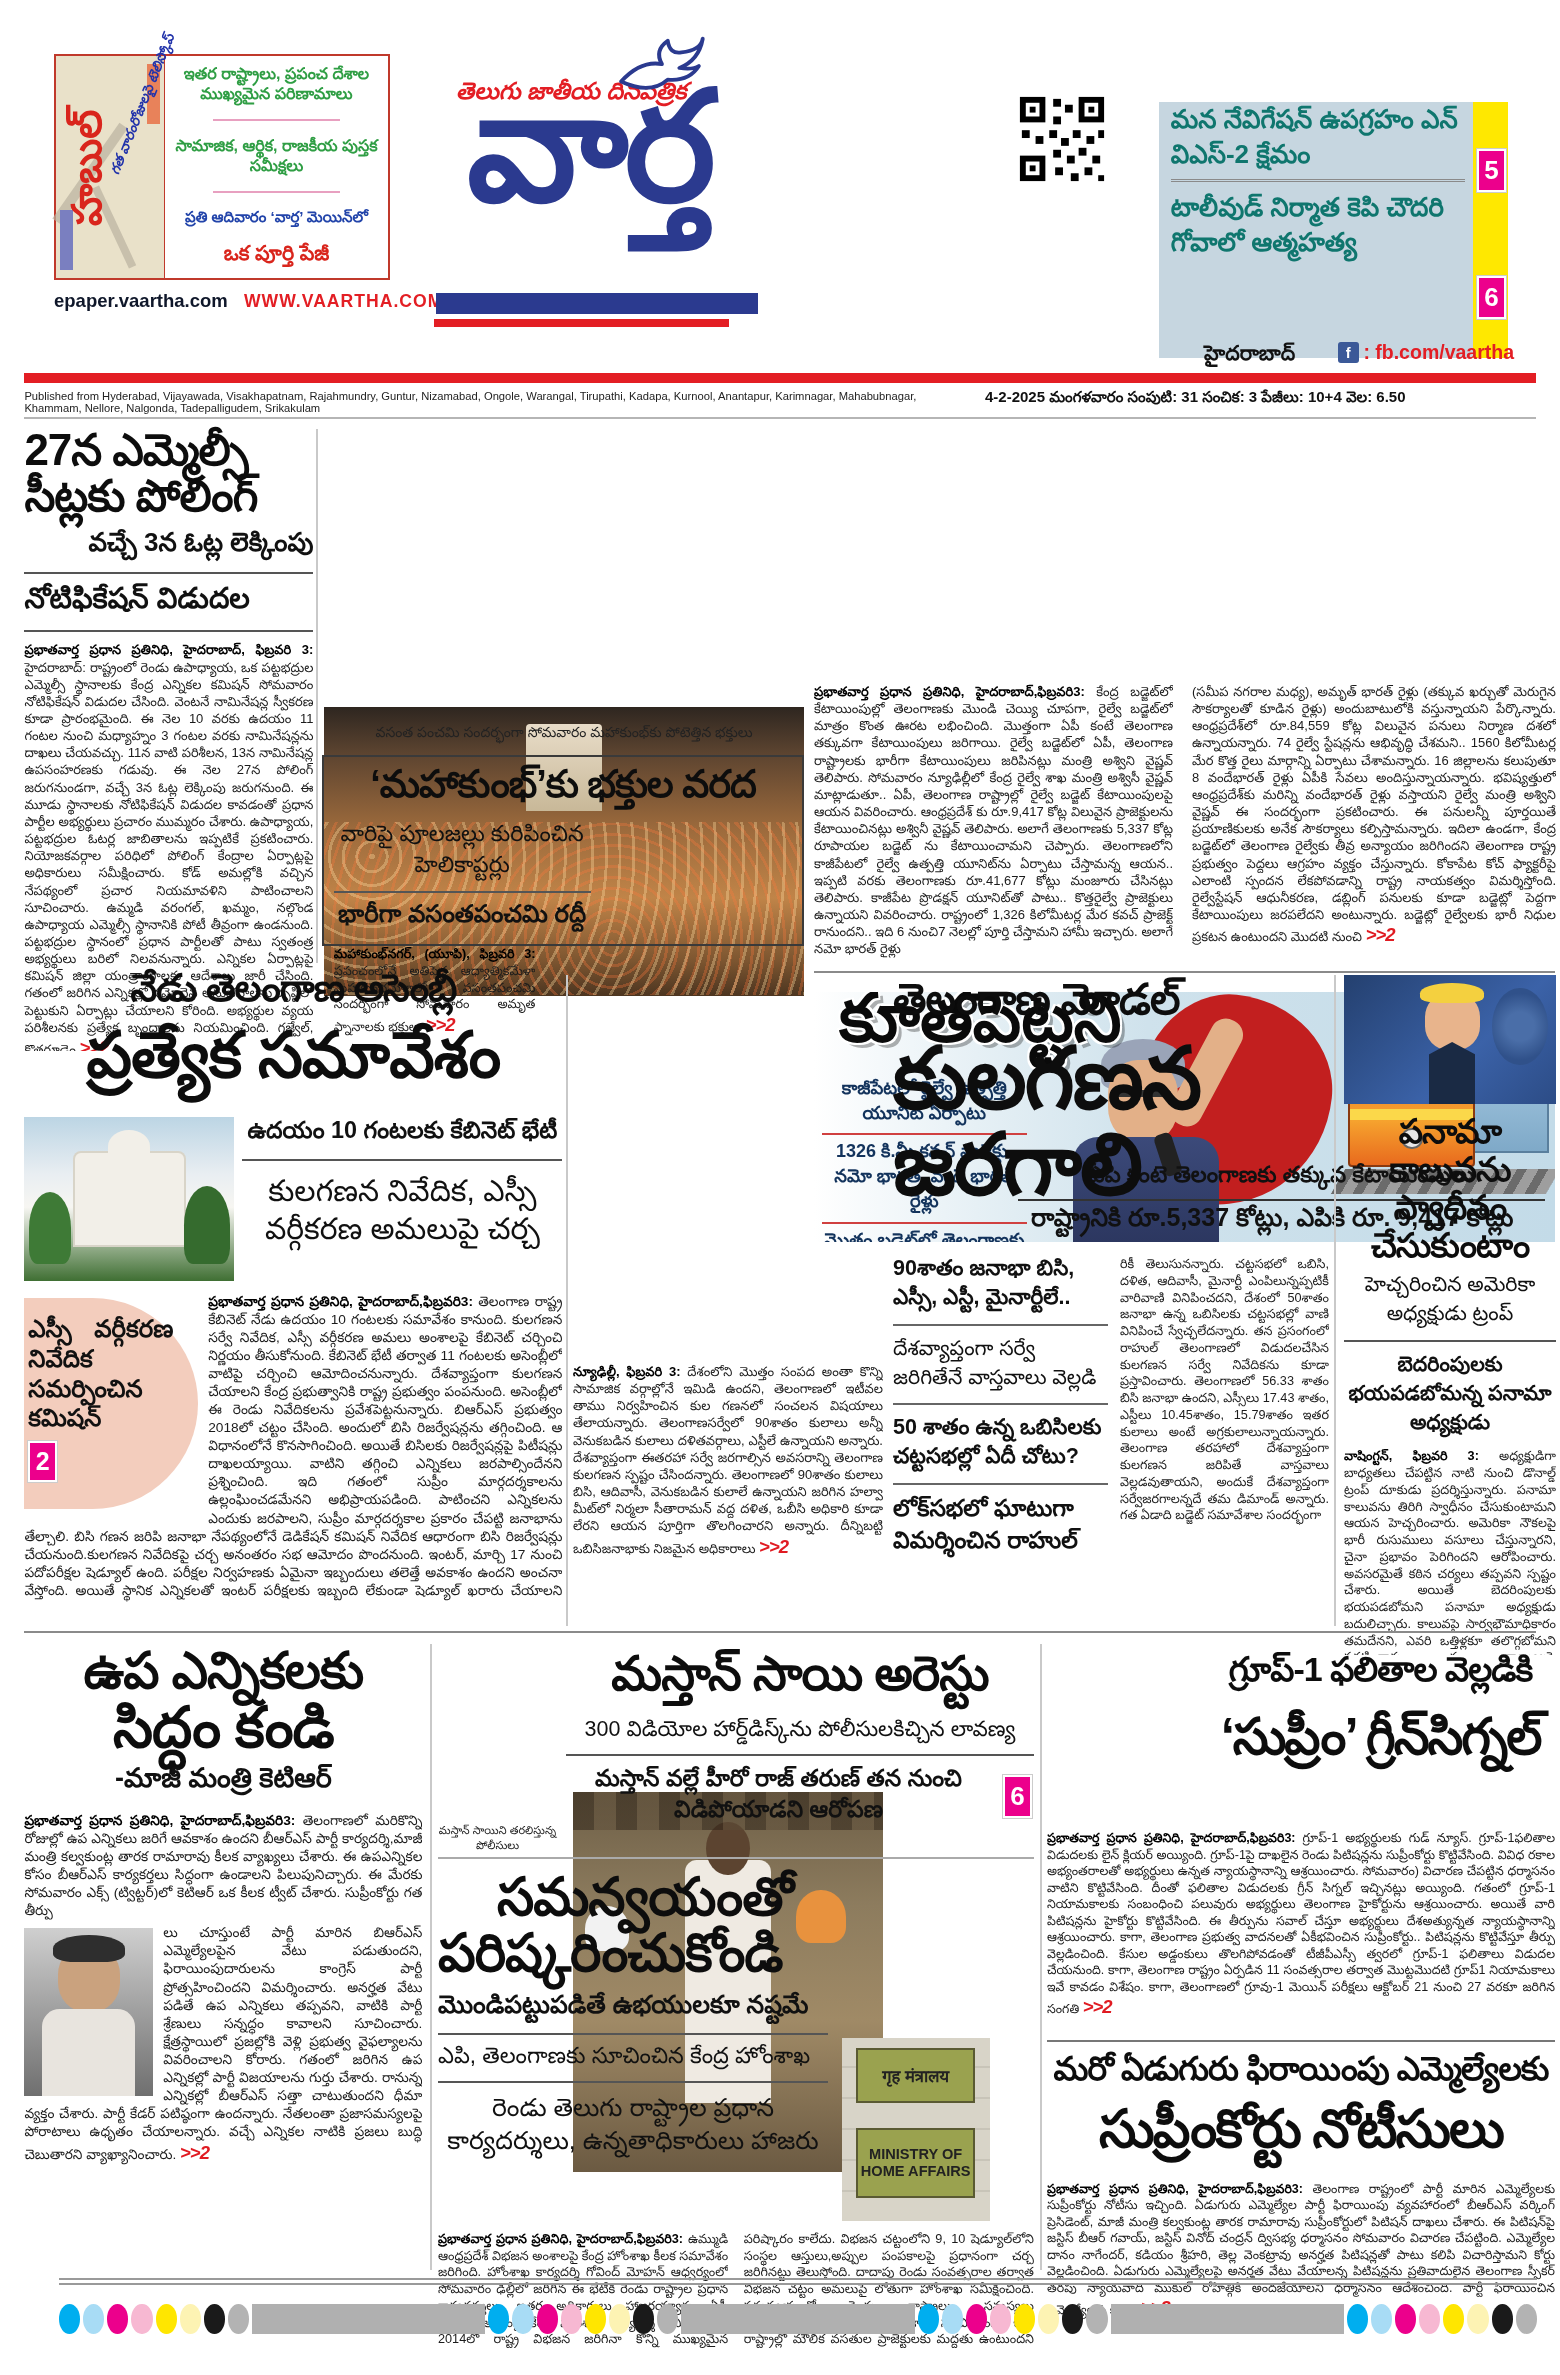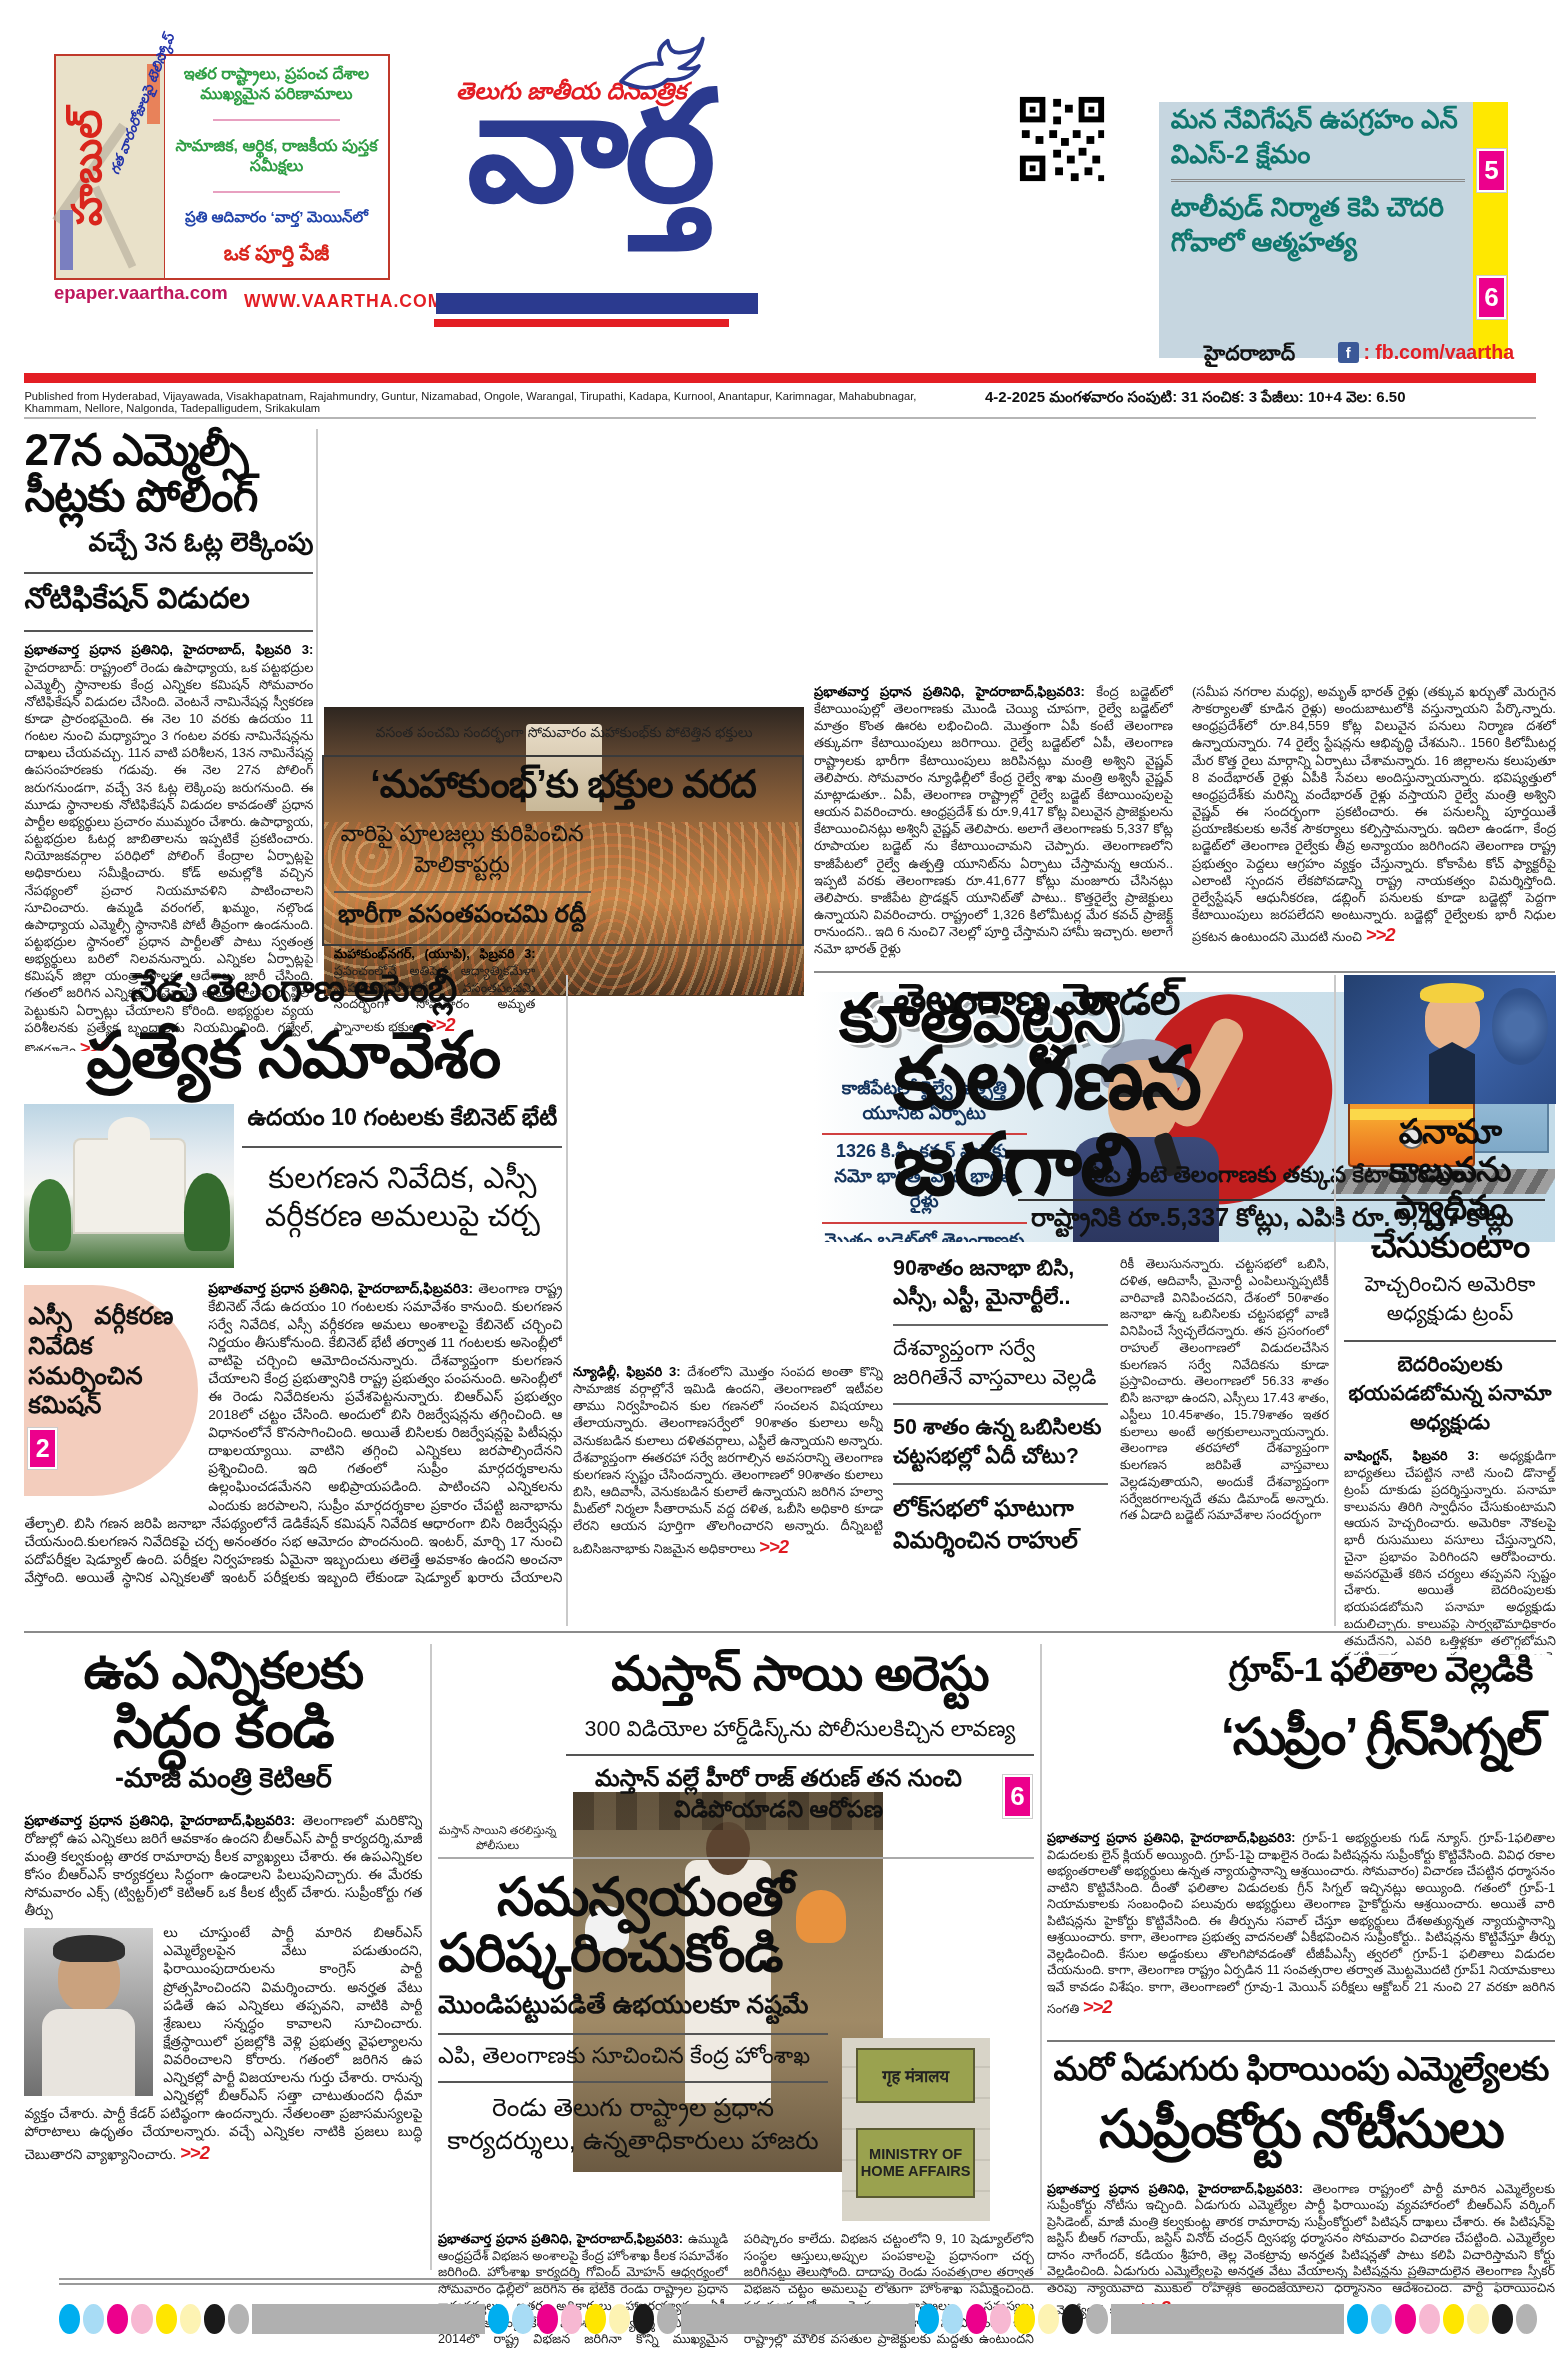--- a/index.html
+++ b/index.html
@@ -62,21 +62,21 @@
     </div>
     <div class="promo-right">
       <div class="pg">ఇతర రాష్ట్రాలు, ప్రపంచ దేశాల ముఖ్యమైన పరిణామాలు</div>
       <div class="psep"></div>
       <div class="pg">సామాజిక, ఆర్థిక, రాజకీయ పుస్తక సమీక్షలు</div>
       <div class="psep"></div>
       <div class="pb">ప్రతి ఆదివారం ‘వార్త’ మెయిన్‌లో</div>
       <div class="pr">ఒక పూర్తి పేజీ</div>
     </div>
   </div>
-  <div class="abs b" style="left:54px;top:282px;font-size:18.5px;color:#be185d;">epaper.vaartha.com</div>
+  <div class="abs b" style="left:54px;top:290px;font-size:18.5px;color:#0f172a;">epaper.vaartha.com</div>
   <div class="abs x" style="left:244px;top:291px;font-size:17.6px;color:#e31e24;letter-spacing:1px;">WWW.VAARTHA.COM</div>
 
   <div class="abs b" style="left:456px;top:78px;font-size:23.4px;color:#e31e24;font-style:italic;">తెలుగు జాతీయ దినపత్రిక</div>
   <svg class="abs" style="left:611px;top:31px;" width="94" height="70" viewBox="0 0 96 72">
     <path d="M10 52 Q30 30 52 34 Q44 20 58 10 Q60 24 72 22 Q92 20 94 8 Q90 30 70 38 Q84 40 90 36 Q80 52 58 50 Q40 66 10 52 Z" fill="#fff" stroke="#2b3a8f" stroke-width="4" stroke-linejoin="round"></path>
   </svg>
   <div class="abs x" style="left:419px;top:59px;width:341px;font-size:154px;color:#2b3a8f;text-align:center;letter-spacing:-3.9px;">వార్త</div>
   <div class="abs" style="left:436px;top:293px;width:322px;height:20.5px;background:#2b3a8f;"></div>
   <div class="abs" style="left:434px;top:319px;width:295px;height:7.8px;background:#e31e24;"></div>
 
@@ -210,21 +210,21 @@
   </div>
   <div class="abs bd" style="left:1192px;top:683px;width:364px;height:281px;font-size:13px;">
     <span>(సమీప నగరాల మధ్య), అమృత్ భారత్ రైళ్లు (తక్కువ ఖర్చుతో మెరుగైన సౌకర్యాలతో కూడిన రైళ్లు) అందుబాటులోకి వస్తున్నాయని పేర్కొన్నారు. ఆంధ్రప్రదేశ్‌లో రూ.84,559 కోట్ల విలువైన పనులు నిర్మాణ దశలో ఉన్నాయన్నారు. 74 రైల్వే స్టేషన్లను ఆభివృద్ధి చేశమని.. 1560 కిలోమీటర్ల మేర కొత్త రైలు మార్గాన్ని ఏర్పాటు చేశామన్నారు. 16 జిల్లాలను కలుపుతూ 8 వందేభారత్ రైళ్లు ఏపీకి సేవలు అందిస్తున్నాయన్నారు. భవిష్యత్తులో ఆంధ్రప్రదేశ్‌కు మరిన్ని వందేభారత్ రైళ్లు వస్తాయని రైల్వే మంత్రి అశ్విని వైష్ణవ్ ఈ సందర్భంగా ప్రకటించారు. ఈ పనులన్నీ పూర్తయితే ప్రయాణికులకు అనేక సౌకర్యాలు కల్పిస్తామన్నారు. ఇదిలా ఉండగా, కేంద్ర బడ్జెట్‌లో తెలంగాణ రైల్వేకు తీవ్ర అన్యాయం జరిగిందని తెలంగాణ రాష్ట్ర ప్రభుత్వం పెద్దలు ఆగ్రహం వ్యక్తం చేస్తున్నారు. కోకాపేట కోచ్ ఫ్యాక్టరీపై ఎలాంటి స్పందన లేకపోవడాన్ని రాష్ట్ర నాయకత్వం విమర్శిస్తోంది. రైల్వేస్టేషన్ ఆధునీకరణ, డబ్లింగ్ పనులకు కూడా బడ్జెట్లో పెద్దగా కేటాయింపులు జరపలేదని అంటున్నారు. బడ్జెట్లో రైల్వేలకు భారీ నిధుల ప్రకటన ఉంటుందని మొదటి నుంచి</span>
     <span class="jp">&gt;&gt;2</span>
   </div>
   <div class="hd" style="left:814px;top:971px;width:741px;background:#8a8a8a;"></div>
 
   <div class="abs" style="left:24.4px;top:967px;width:538px;">
     <div class="headline x ctr" style="font-size:38px;">నేడు తెలంగాణ అసెంబ్లీ</div>
     <div class="headline x ctr" style="font-size:64px;line-height:1.0;margin-top:3.9px;">ప్రత్యేక సమావేశం</div>
-    <div style="display:flex;gap:8px;margin-top:17px;">
+    <div style="display:flex;gap:8px;margin-top:30px;">
       <div class="photo" style="width:210px;height:164px;flex:none;background:linear-gradient(180deg,#bcd5e4 0%,#e9eef2 35%,#f7f6f2 55%,#3f6f33 100%);">
         <div class="abs" style="left:24%;top:22%;width:52%;height:56%;background:#f2efe8;border-radius:5.9px 5.9px 0 0;box-shadow:0 0 0 2px #d8d4c8;"></div>
         <div class="abs" style="left:40%;top:8%;width:20%;height:20%;background:#f2efe8;border-radius:50% 50% 0 0;"></div>
         <div class="abs" style="left:2%;top:46%;width:20%;height:44%;background:#3e7a36;border-radius:50% 50% 20% 20%;"></div>
         <div class="abs" style="right:2%;top:42%;width:22%;height:48%;background:#356b2e;border-radius:50% 50% 20% 20%;"></div>
       </div>
       <div style="flex:1;">
         <div class="b ctr" style="font-size:23.4px;border-bottom:2px solid #555;padding-bottom:9.8px;">ఉదయం 10 గంటలకు కేబినెట్ భేటీ</div>
         <div class="ctr" style="font-size:30px;margin-top:11.7px;line-height:1.25;">కులగణన నివేదిక, ఎస్సీ వర్గీకరణ అమలుపై చర్చ</div>
       </div>

